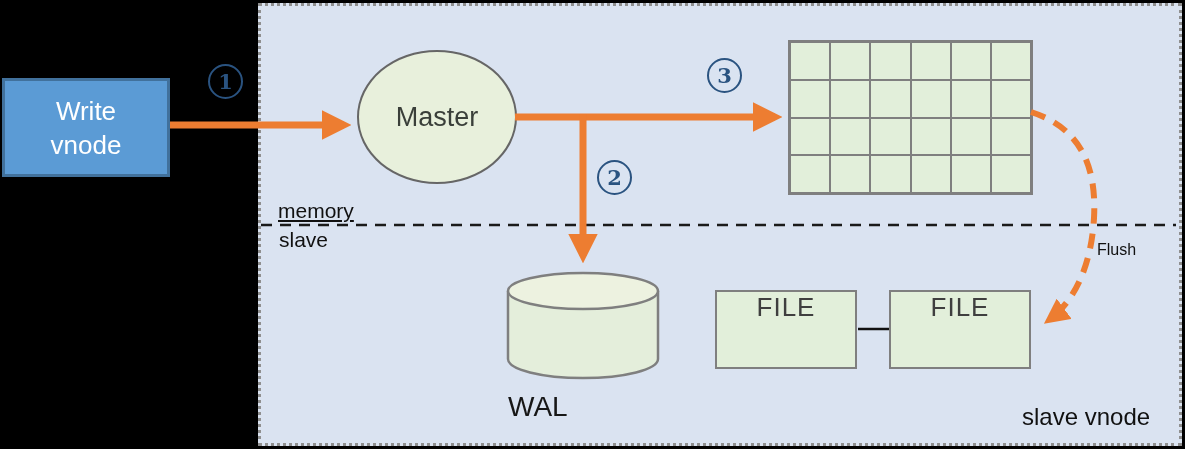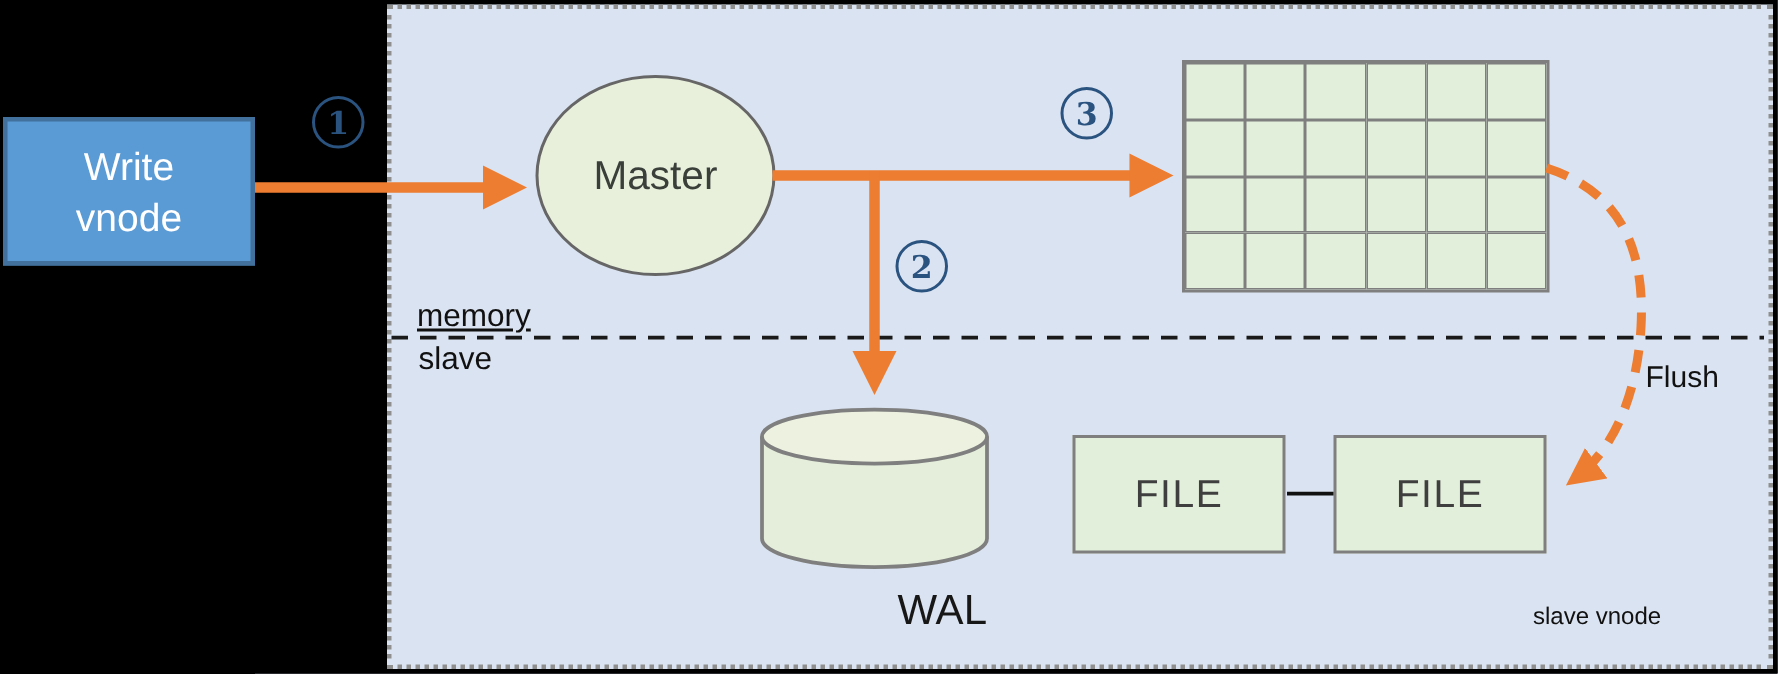--- a/index.html
+++ b/index.html
@@ -31,38 +31,38 @@
   }
   .memtable{
     position:absolute; left:788px; top:40px; width:241px; height:151px;
     border:2px solid var(--shape-border);
     display:grid; grid-template-columns:repeat(6,1fr); grid-template-rows:repeat(4,1fr);
   }
   .memtable .cell{ background:var(--green); border:1px solid var(--shape-border); }
   .file-box{
     position:absolute; top:290px; width:138px; height:75px;
     background:var(--green); border:2.5px solid var(--shape-border);
-    display:flex; align-items:center; justify-content:center;
+    display:flex; align-items:flex-start; justify-content:center;
     font-size:26px; color:#3f3f3f; letter-spacing:1px;
   }
   .file1{ left:715px; } .file2{ left:889px; }
   .step-badge{
     position:absolute; width:31px; height:31px; border-radius:50%;
     border:2.5px solid var(--step-blue); color:var(--step-blue);
     display:flex; align-items:center; justify-content:center;
     font-family:"DejaVu Serif", serif; font-weight:bold; font-size:21px;
     background:transparent;
   }
   .badge1{ left:208px; top:64px; } .badge2{ left:597px; top:160px; } .badge3{ left:707px; top:58px; }
   .lbl{ position:absolute; color:#111; }
   .lbl-memory{ left:278px; top:199px; font-size:21px;text-decoration:underline; }
   .lbl-disk{ left:279px; top:228px; font-size:21px; }
-  .lbl-wal{ left:508px; top:391px; width:150px; text-align:right; font-size:28px; color:#171717; }
-  .lbl-flush{ left:1097px; top:241px; font-size:20px; }
-  .lbl-slave{ left:1022px; top:403px; font-size:16px; }
+  .lbl-wal{ left:508px; top:391px; width:150px; text-align:left; font-size:28px; color:#171717; }
+  .lbl-flush{ left:1097px; top:241px; font-size:16px; }
+  .lbl-slave{ left:1022px; top:403px; font-size:24px; }
   svg.overlay{ position:absolute; left:0; top:0; pointer-events:none; }
 </style>
 </head>
 <body>
 
 <div class="canvas">
 
   <div class="panel"></div>
 
   <div class="master-box">

